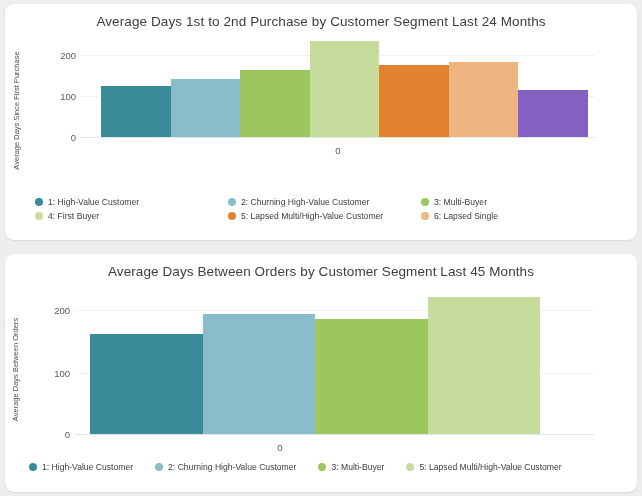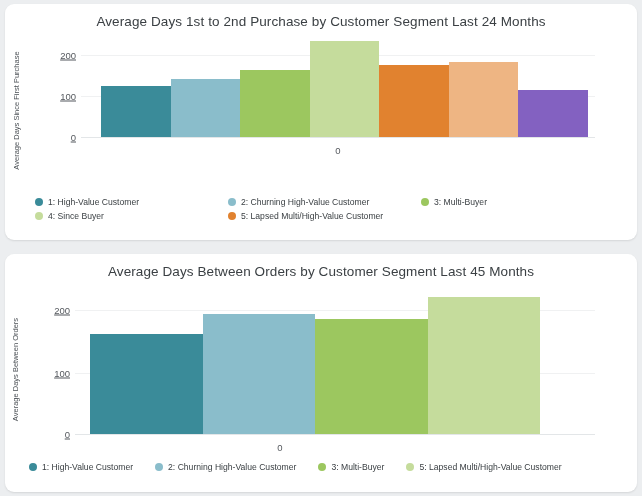--- a/index.html
+++ b/index.html
@@ -57,21 +57,20 @@
   .ylabel-2 span { white-space: nowrap; }
 
   .ytick {
     position: absolute;
     right: 100%;
     transform: translateY(-50%);
     padding-right: 5px;
     font-size: 9.5px;
     color: #55595e;
     white-space: nowrap;
-    text-decoration: underline;
   }
 
   .axes {
     position: absolute;
     top: 0;
     bottom: 0;
   }
   .axes-1 { left: 76px; right: 42px; }
   .axes-2 { left: 70px; right: 42px; }
 
@@ -179,25 +178,29 @@
       <div class="legend-item">
         <span class="swatch" style="background: rgb(138, 189, 203);"></span>
         <span>2: Churning High-Value Customer</span>
       </div>
       <div class="legend-item">
         <span class="swatch" style="background: rgb(156, 199, 95);"></span>
         <span>3: Multi-Buyer</span>
       </div>
       <div class="legend-item">
         <span class="swatch" style="background: rgb(197, 220, 156);"></span>
-        <span>4: Since Buyer</span>
+        <span>4: First Buyer</span>
       </div>
       <div class="legend-item">
         <span class="swatch" style="background: rgb(225, 130, 47);"></span>
         <span>5: Lapsed Multi/High-Value Customer</span>
+      </div>
+      <div class="legend-item">
+        <span class="swatch" style="background: rgb(238, 181, 131);"></span>
+        <span>6: Lapsed Single</span>
       </div>
     </div>
 
   </div>
 
   <div class="card card-2">
 
     <div class="chart-title">Average Days Between Orders by Customer Segment Last 45 Months</div>
 
     <div class="plot-wrap plot-2">

